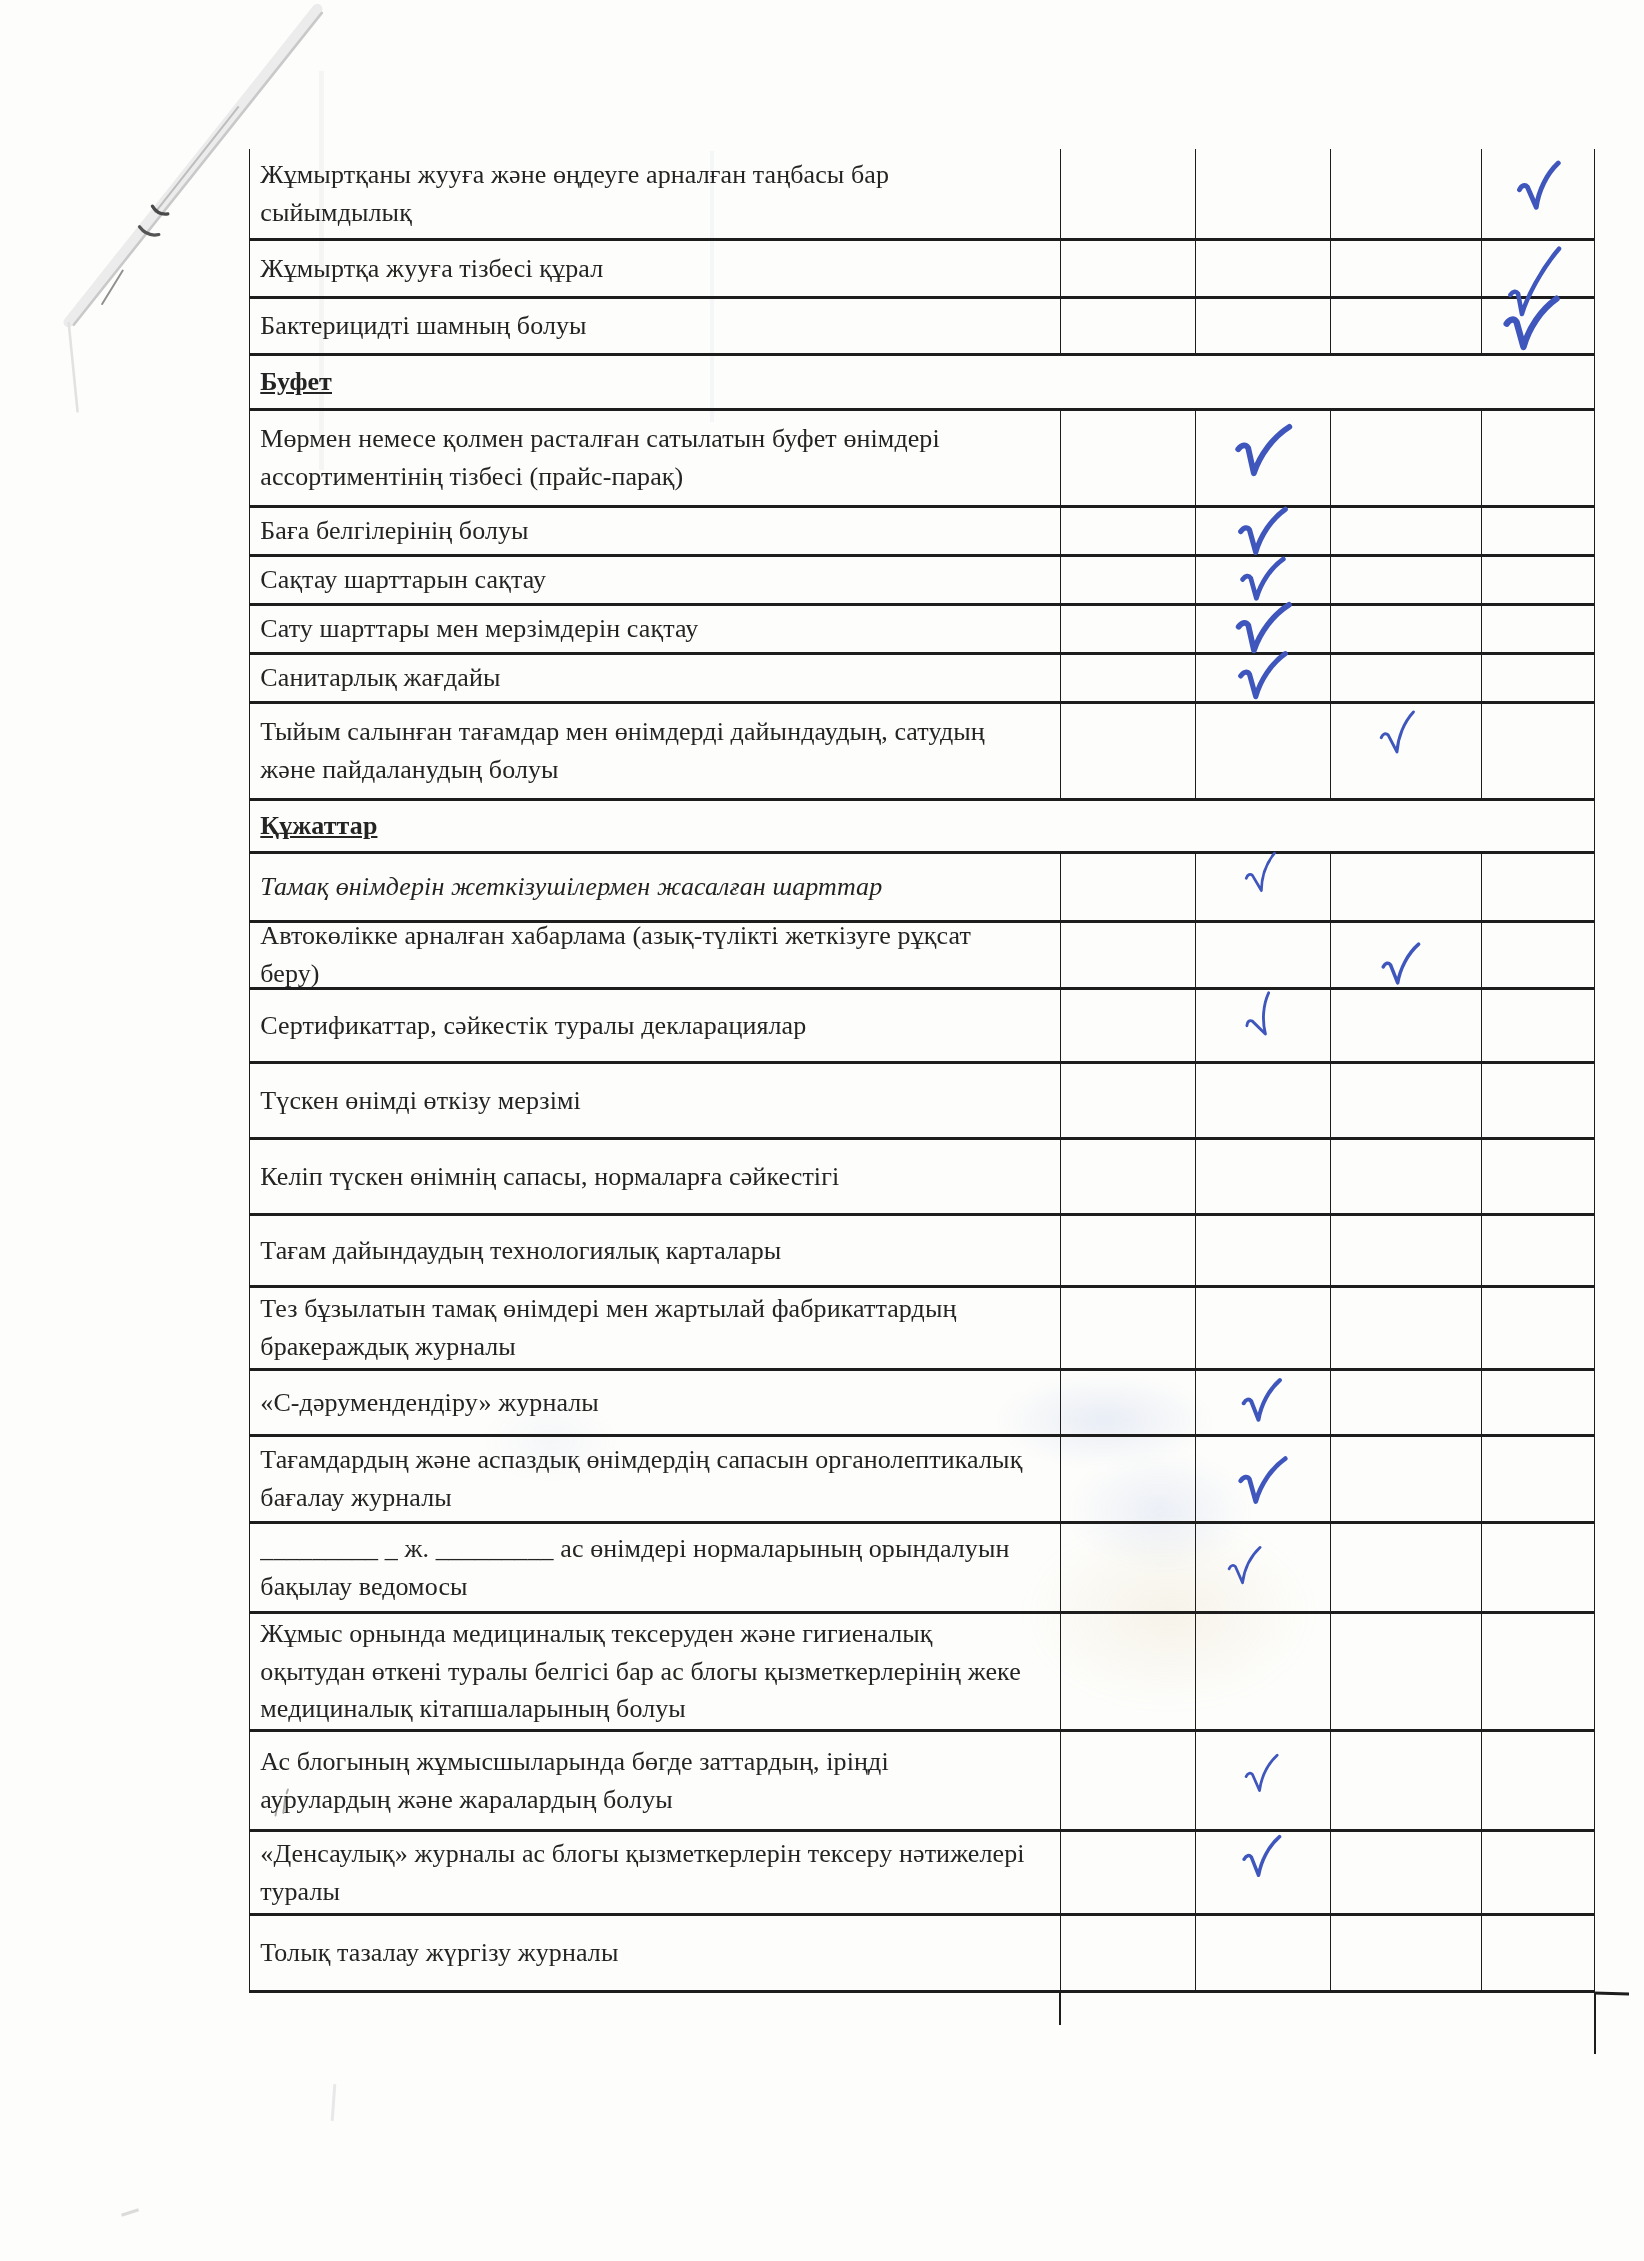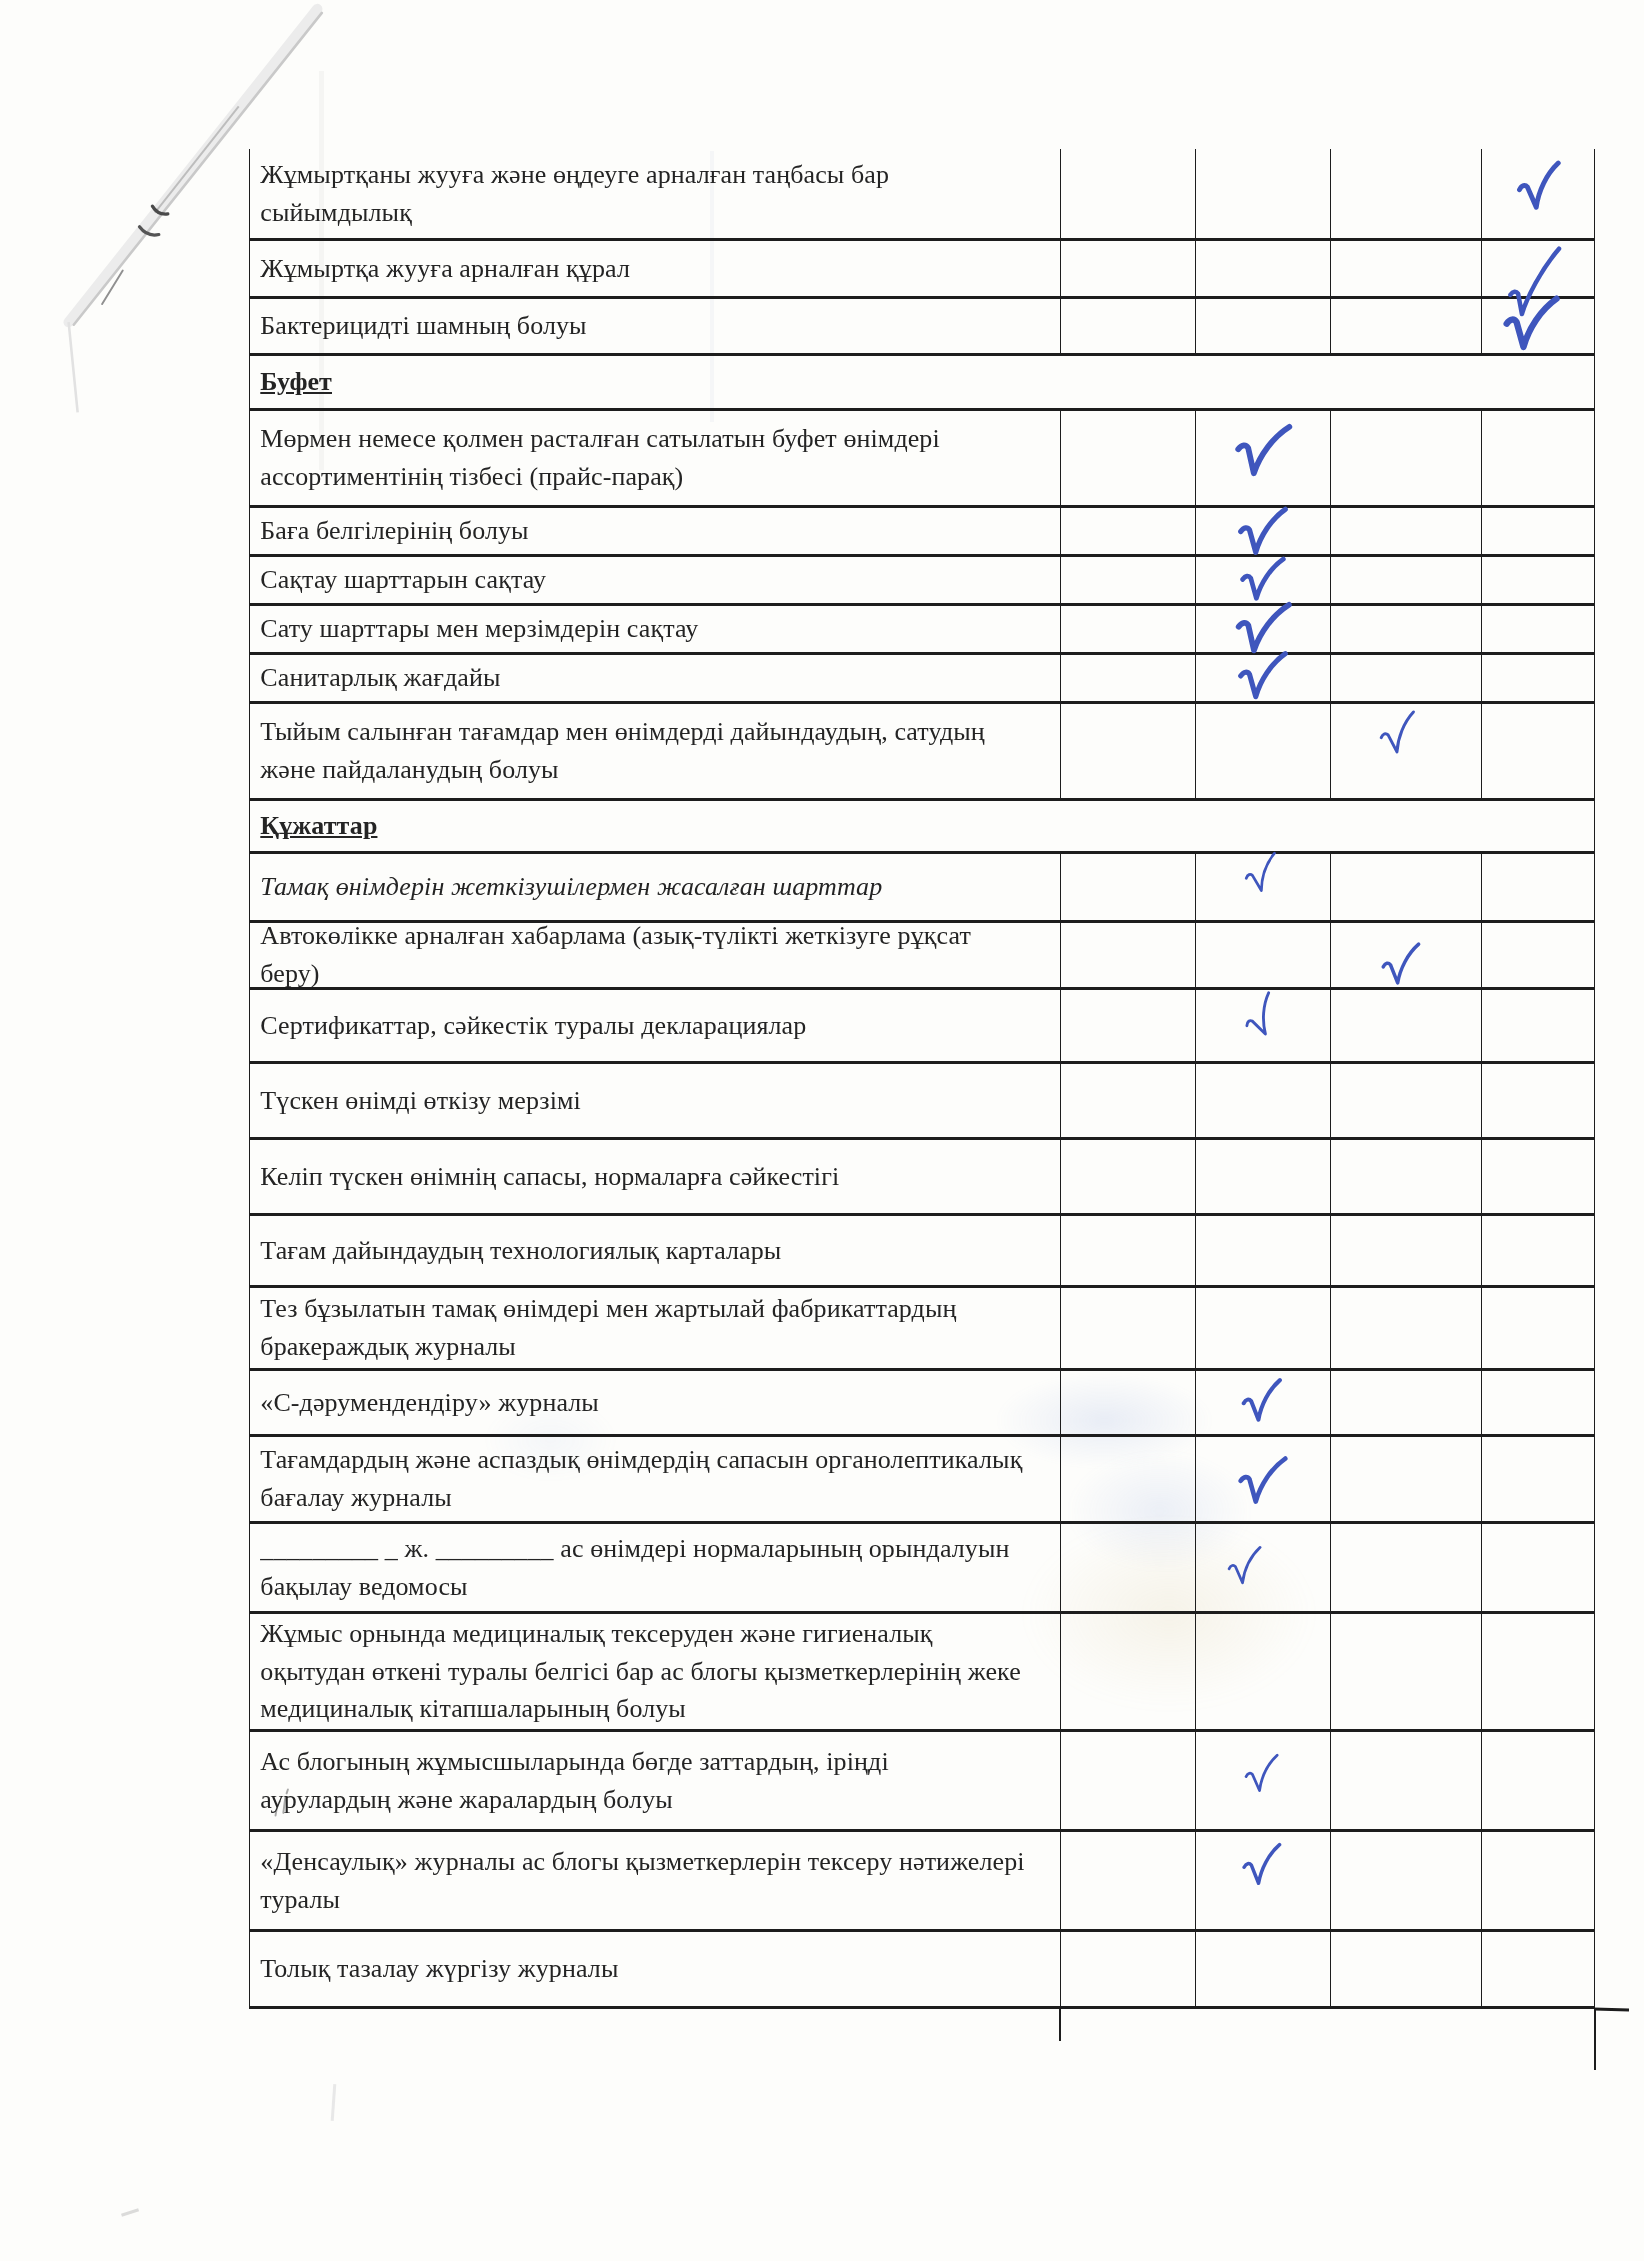--- a/index.html
+++ b/index.html
@@ -128,21 +128,21 @@
         <div class="cell check-cell c1"></div>
         <div class="cell check-cell c2"></div>
         <div class="cell check-cell c3"></div>
         <div class="cell check-cell c4">
           <svg class="checkmark" width="49" height="55" viewBox="0 0 100 112" style="transform:translate(-50%,-50%) translate(2.6px,-5.2px) rotate(-8deg);">
             <path d="M7,52 C13,43 20,43 24,49 L36,92 C45,60 66,28 93,9" fill="none" stroke="#3f56bd" stroke-width="10" stroke-linecap="round" stroke-linejoin="round"></path>
           </svg>
         </div>
       </div>
       <div class="row" style="height: 58px;">
-        <div class="cell label-cell"><span>Жұмыртқа жууға арналған құрал</span></div>
+        <div class="cell label-cell"><span>Жұмыртқа жууға тізбесі құрал</span></div>
         <div class="cell check-cell c1"></div>
         <div class="cell check-cell c2"></div>
         <div class="cell check-cell c3"></div>
         <div class="cell check-cell c4">
           <svg class="checkmark" width="64" height="72" viewBox="0 0 100 112" style="transform:translate(-50%,-50%) translate(-5.2px,13px) rotate(0deg);">
             <path d="M15,76 C19,70 24,70 27,74 L33,106 C41,80 62,38 91,4" fill="none" stroke="#3f56bd" stroke-width="7" stroke-linecap="round" stroke-linejoin="round"></path>
           </svg>
         </div>
       </div>
       <div class="row" style="height: 57px;">
@@ -342,21 +342,21 @@
 аурулардың және жаралардың болуы</span></div>
         <div class="cell check-cell c1"></div>
         <div class="cell check-cell c2">
           <svg class="checkmark" width="40" height="44" viewBox="0 0 100 112" style="transform:translate(-50%,-50%) translate(0px,-5.2px) rotate(-8deg);">
             <path d="M7,52 C13,43 20,43 24,49 L36,92 C45,60 66,28 93,9" fill="none" stroke="#3f56bd" stroke-width="7" stroke-linecap="round" stroke-linejoin="round"></path>
           </svg>
         </div>
         <div class="cell check-cell c3"></div>
         <div class="cell check-cell c4"></div>
       </div>
-      <div class="row" style="height: 100px;">
+      <div class="row" style="height: 84px;">
         <div class="cell label-cell"><span>«Денсаулық» журналы ас блогы қызметкерлерін тексеру нәтижелері
 туралы</span></div>
         <div class="cell check-cell c1"></div>
         <div class="cell check-cell c2">
           <svg class="checkmark" width="44" height="49" viewBox="0 0 100 112" style="transform:translate(-50%,-50%) translate(0px,-14px) rotate(-6deg);">
             <path d="M7,52 C13,43 20,43 24,49 L36,92 C45,60 66,28 93,9" fill="none" stroke="#3f56bd" stroke-width="8" stroke-linecap="round" stroke-linejoin="round"></path>
           </svg>
         </div>
         <div class="cell check-cell c3"></div>
         <div class="cell check-cell c4"></div>

